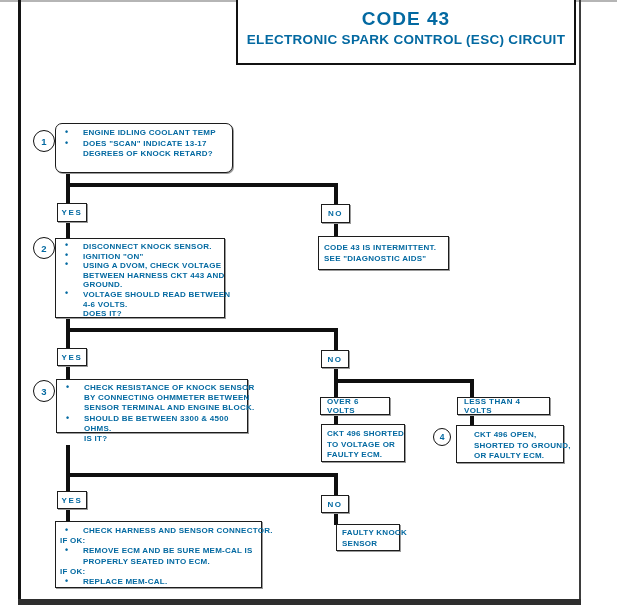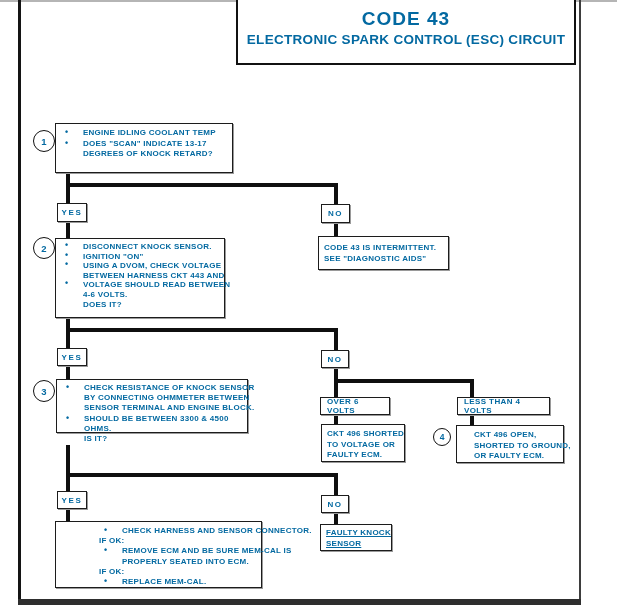--- a/index.html
+++ b/index.html
@@ -54,21 +54,21 @@
     font-size:9.5px;font-weight:bold;
   }
 
   
   .line{position:absolute;background:#0f0f0f;}
 
   
   .b1{padding-top:4px;} .b1 .ln{line-height:10.6px;}
   .b2{padding-top:3px;} .b2 .ln{line-height:9.6px;}
   .b3{padding-top:3px;} .b3 .ln{line-height:10.2px;}
-  .bf{padding-top:4px;padding-left:39px;} .bf .ln{line-height:10.2px;}
+  .bf{padding-top:4px;} .bf .ln{line-height:10.2px;}
   .b-int{padding-top:5px;} .b-int .ln{line-height:11px;}
   .b-ckt{padding-top:4px;} .b-ckt .ln{line-height:10.5px;}
   .b-fau{padding-top:3px;} .b-fau .ln{line-height:10.5px;}
 </style>
 </head>
 <body>
 
 <div class="page">
 
   <div class="topline"></div>
@@ -107,21 +107,21 @@
   <div class="circ" style="left:33px;top:237px;width:22px;height:22px;">
     <span>2</span>
   </div>
   <div class="circ" style="left:33px;top:380px;width:22px;height:22px;">
     <span>3</span>
   </div>
   <div class="circ" style="left:433px;top:428px;width:18px;height:18px;font-size:8.5px;">
     <span>4</span>
   </div>
 
-  <div class="box b1" style="left:55px;top:123px;width:178px;height:50px;">
+  <div class="box b1" style="left:55px;top:123px;width:178px;height:50px;border-radius:7px;">
     <div class="ln b">ENGINE IDLING COOLANT TEMP</div>
     <div class="ln b">DOES "SCAN" INDICATE 13-17</div>
     <div class="ln c">DEGREES OF KNOCK RETARD?</div>
   </div>
 
   <div class="tag" style="left:57px;top:203px;width:30px;height:19px;">
     <span>YES</span>
   </div>
   <div class="tag" style="left:321px;top:204px;width:29px;height:19px;">
     <span>NO</span>
@@ -130,20 +130,21 @@
   <div class="box plain b-int" style="left:318px;top:236px;width:131px;height:34px;">
     <div class="ln">CODE 43 IS INTERMITTENT.</div>
     <div class="ln">SEE "DIAGNOSTIC AIDS"</div>
   </div>
 
   <div class="box b2" style="left:55px;top:238px;width:170px;height:80px;">
     <div class="ln b">DISCONNECT KNOCK SENSOR.</div>
     <div class="ln b">IGNITION "ON"</div>
     <div class="ln b">USING A DVOM, CHECK VOLTAGE</div>
     <div class="ln c">BETWEEN HARNESS CKT 443 AND</div>
+    <div class="ln c">GROUND.</div>
     <div class="ln b">VOLTAGE SHOULD READ BETWEEN</div>
     <div class="ln c">4-6 VOLTS.</div>
     <div class="ln c">DOES IT?</div>
   </div>
 
   <div class="tag" style="left:57px;top:348px;width:30px;height:18px;">
     <span>YES</span>
   </div>
   <div class="tag" style="left:321px;top:350px;width:28px;height:18px;">
     <span>NO</span>
@@ -177,21 +178,21 @@
     <div class="ln">OR FAULTY ECM.</div>
   </div>
 
   <div class="tag" style="left:57px;top:491px;width:30px;height:18px;">
     <span>YES</span>
   </div>
   <div class="tag" style="left:321px;top:495px;width:28px;height:18px;">
     <span>NO</span>
   </div>
 
-  <div class="box plain b-fau" style="left:320px;top:524px;width:72px;height:27px;text-decoration:underline;">
+  <div class="box plain b-fau" style="left:336px;top:524px;width:64px;height:27px;">
     <div class="ln">FAULTY KNOCK</div>
     <div class="ln">SENSOR</div>
   </div>
 
   <div class="box bf" style="left:55px;top:521px;width:207px;height:67px;">
     <div class="ln b">CHECK HARNESS AND SENSOR CONNECTOR.</div>
     <div class="ln f">IF OK:</div>
     <div class="ln b">REMOVE ECM AND BE SURE MEM-CAL IS</div>
     <div class="ln c">PROPERLY SEATED INTO ECM.</div>
     <div class="ln f">IF OK:</div>

